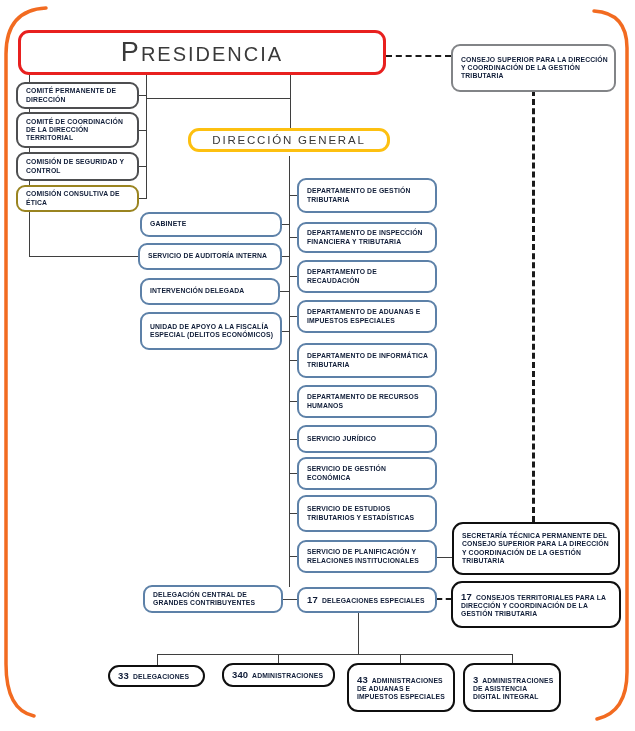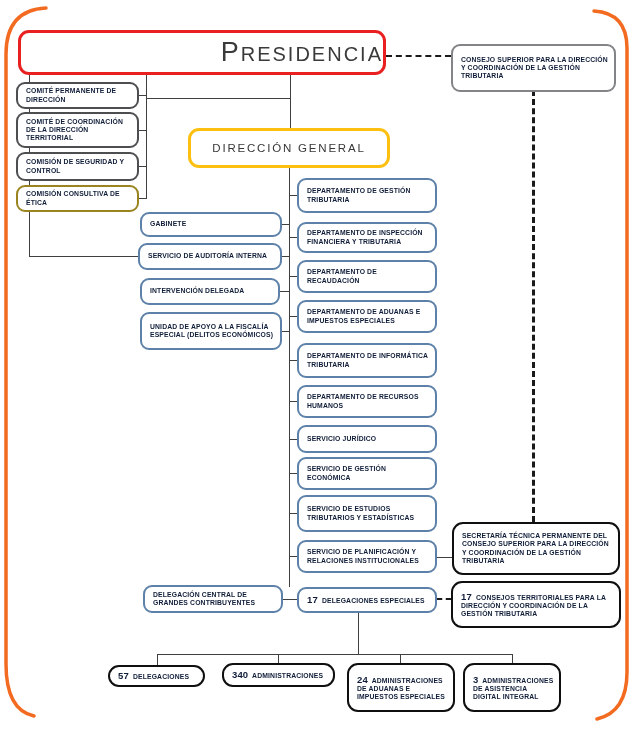--- a/index.html
+++ b/index.html
@@ -16,21 +16,21 @@
   .lbl{
     font-size:6.8px;font-weight:bold;line-height:1.2;color:#101d38;
     letter-spacing:0.15px;
   }
   .num{font-size:9.5px;margin-right:2px;}
   .blue  {border:2px solid #5d81a8;}
   .gray  {border:2px solid #4d4e50;}
   .olive {border:2px solid #9a8420;}
   .grayco{border:2.5px solid #828487;}
   .black {border:2.5px solid #0f0f0f;border-radius:11px;}
-  .red   {border:3px solid #e8201f;border-radius:11px;justify-content:flex-end;padding:0;}
+  .red   {border:3px solid #e8201f;border-radius:11px;justify-content:center;padding:0;}
   .yellow{border:3px solid #fdc010;border-radius:11px;justify-content:center;padding:0;}
   .pres-label{
     font-size:20px;color:#3a3a3a;letter-spacing:2px;font-weight:400;
   }
   .pres-label::first-letter{font-size:27px;}
   .dg-label{
     font-size:11.5px;color:#373737;letter-spacing:1.8px;font-weight:400;
   }
   
   .hl,.vl{position:absolute;background:#3f3f3f;z-index:1;}
@@ -112,21 +112,21 @@
   <div class="box gray" style="left:16px;top:112px;width:123px;height:36px;">
     <span class="lbl">COMITÉ DE COORDINACIÓN DE LA DIRECCIÓN  TERRITORIAL</span>
   </div>
   <div class="box gray" style="left:16px;top:152px;width:123px;height:29px;">
     <span class="lbl">COMISIÓN DE SEGURIDAD Y CONTROL</span>
   </div>
   <div class="box olive" style="left:16px;top:185px;width:123px;height:27px;">
     <span class="lbl">COMISIÓN CONSULTIVA DE ÉTICA</span>
   </div>
 
-  <div class="box yellow" style="left:188px;top:128px;width:202px;height:40px;">
+  <div class="box yellow" style="left:188px;top:128px;width:202px;height:24px;">
     <span class="dg-label">DIRECCIÓN GENERAL</span>
   </div>
 
   <div class="box blue" style="left:140px;top:212px;width:142px;height:25px;">
     <span class="lbl">GABINETE</span>
   </div>
   <div class="box blue" style="left:138px;top:243px;width:144px;height:27px;">
     <span class="lbl">SERVICIO DE AUDITORÍA INTERNA</span>
   </div>
   <div class="box blue" style="left:140px;top:278px;width:140px;height:27px;">
@@ -175,25 +175,25 @@
   </div>
 
   <div class="box black" style="left:452px;top:522px;width:168px;height:53px;">
     <span class="lbl">SECRETARÍA TÉCNICA PERMANENTE DEL CONSEJO SUPERIOR PARA LA DIRECCIÓN Y COORDINACIÓN DE LA  GESTIÓN TRIBUTARIA</span>
   </div>
   <div class="box black" style="left:451px;top:581px;width:170px;height:47px;">
     <span class="lbl"><span class="num">17</span> <span>CONSEJOS TERRITORIALES PARA LA DIRECCIÓN Y COORDINACIÓN DE LA GESTIÓN TRIBUTARIA</span></span>
   </div>
 
   <div class="box black" style="left:108px;top:665px;width:97px;height:22px;">
-    <span class="lbl"><span class="num">57</span> <span>DELEGACIONES</span></span>
+    <span class="lbl"><span class="num">33</span> <span>DELEGACIONES</span></span>
   </div>
   <div class="box black" style="left:222px;top:663px;width:113px;height:24px;">
     <span class="lbl"><span class="num">340</span> <span>ADMINISTRACIONES</span></span>
   </div>
   <div class="box black" style="left:347px;top:663px;width:108px;height:49px;">
-    <span class="lbl"><span class="num">24</span> <span>ADMINISTRACIONES DE ADUANAS E IMPUESTOS ESPECIALES</span></span>
+    <span class="lbl"><span class="num">43</span> <span>ADMINISTRACIONES DE ADUANAS E IMPUESTOS ESPECIALES</span></span>
   </div>
   <div class="box black" style="left:463px;top:663px;width:98px;height:49px;">
     <span class="lbl"><span class="num">3</span> <span>ADMINISTRACIONES DE ASISTENCIA DIGITAL INTEGRAL</span></span>
   </div>
 
 </div>
 
 </body></html>

